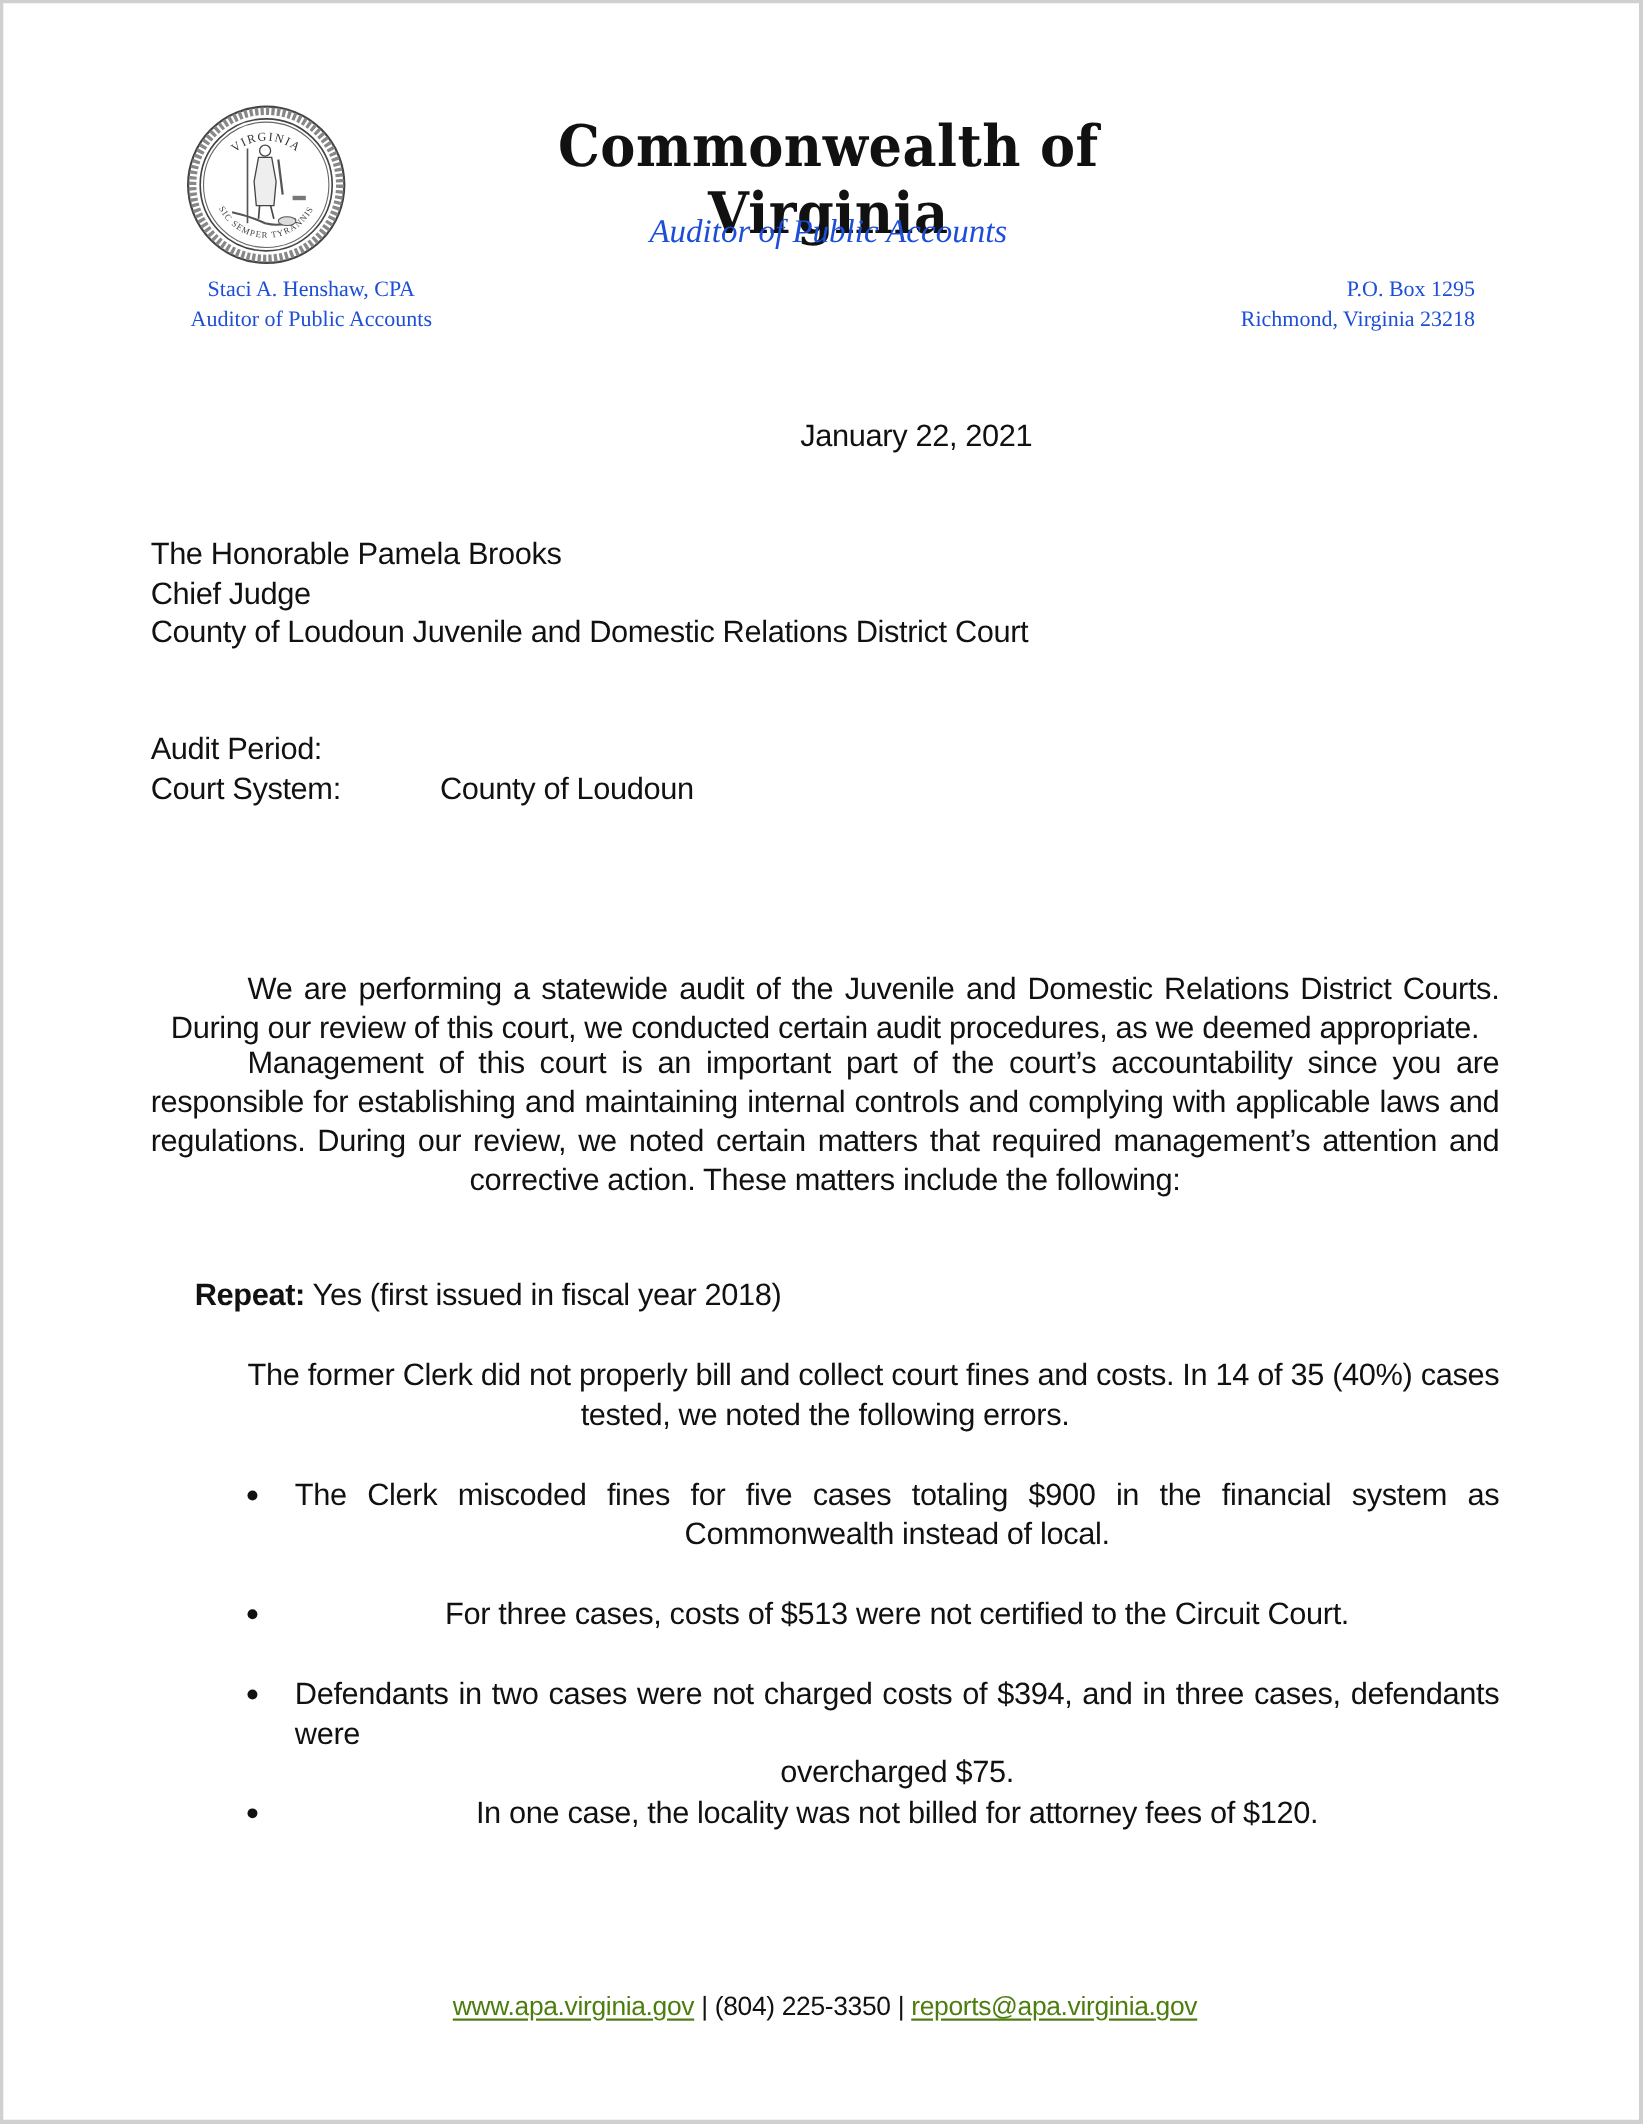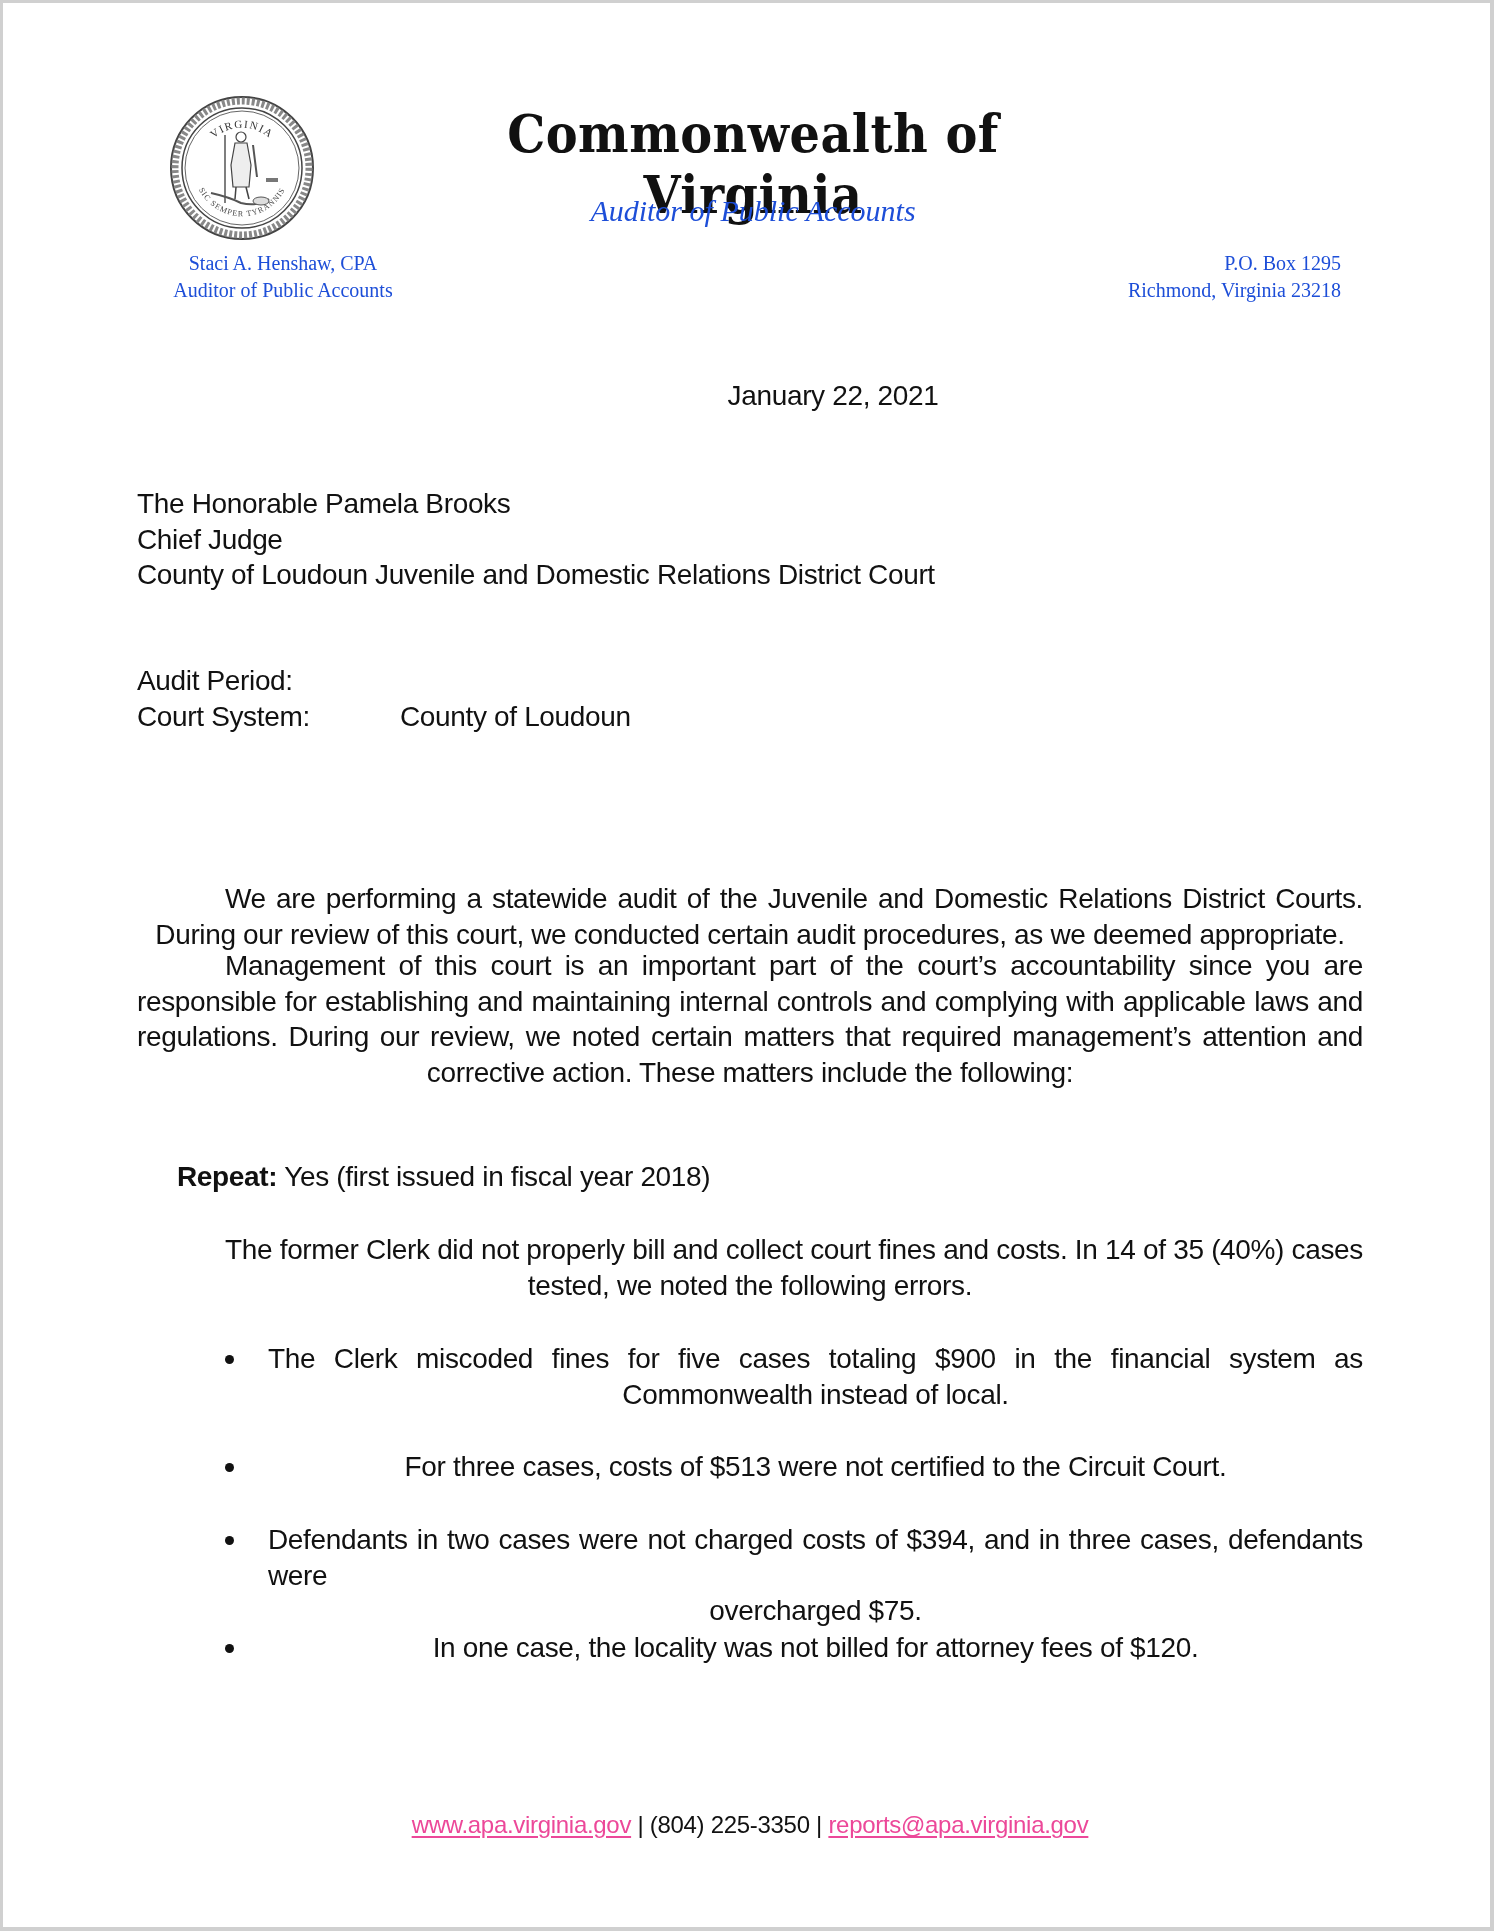--- a/index.html
+++ b/index.html
@@ -36,21 +36,21 @@
   .para { left:134px; width:1226px; line-height:35.5px; text-align:justify; }
   .justify-line { display:block; text-align:justify; text-align-last:justify; }
   .last-line { display:block; text-align:center; }
   .heading { left:134px; top:1122px; font-weight:bold; text-decoration:underline; text-underline-offset:3px; }
   .repeat { left:134px; top:1158px;margin-left:40px; }
   .bold { font-weight:bold; }
   .bullet { position:absolute; left:222px; width:1138px; }
   .bullet .dot { position:absolute; left:0; top:14px; width:9px; height:9px; border-radius:50%; background:#111; }
   .bullet .txt { position:absolute; left:43px; width:1095px; line-height:35.5px; }
   .footer { left:0; top:1808px; width:1494px; text-align:center; font-size:24px; letter-spacing:-0.3px; }
-  .footer a { color:#ec4899; text-decoration:underline; text-underline-offset:3px; }
+  .footer a { color:#4d7c0f; text-decoration:underline; text-underline-offset:3px; }
   .footer .sep { color:#111; }
 </style>
 </head>
 <body>
 
 <div class="page">
 
   <div class="abs seal">
     <svg width="146" height="146" viewBox="0 0 146 146">
       <circle cx="73" cy="73" r="71" fill="none" stroke="#444" stroke-width="2"></circle>

